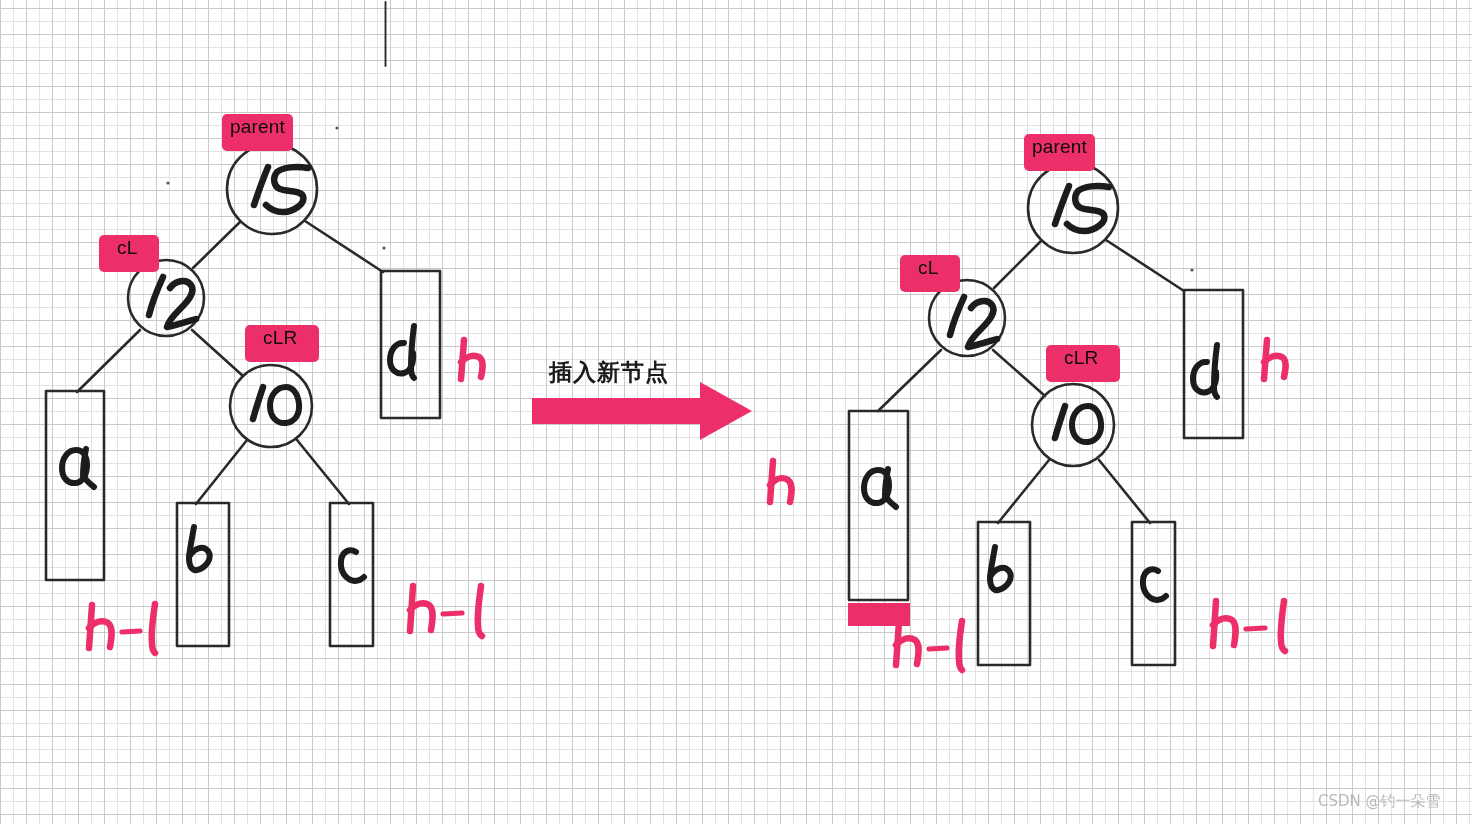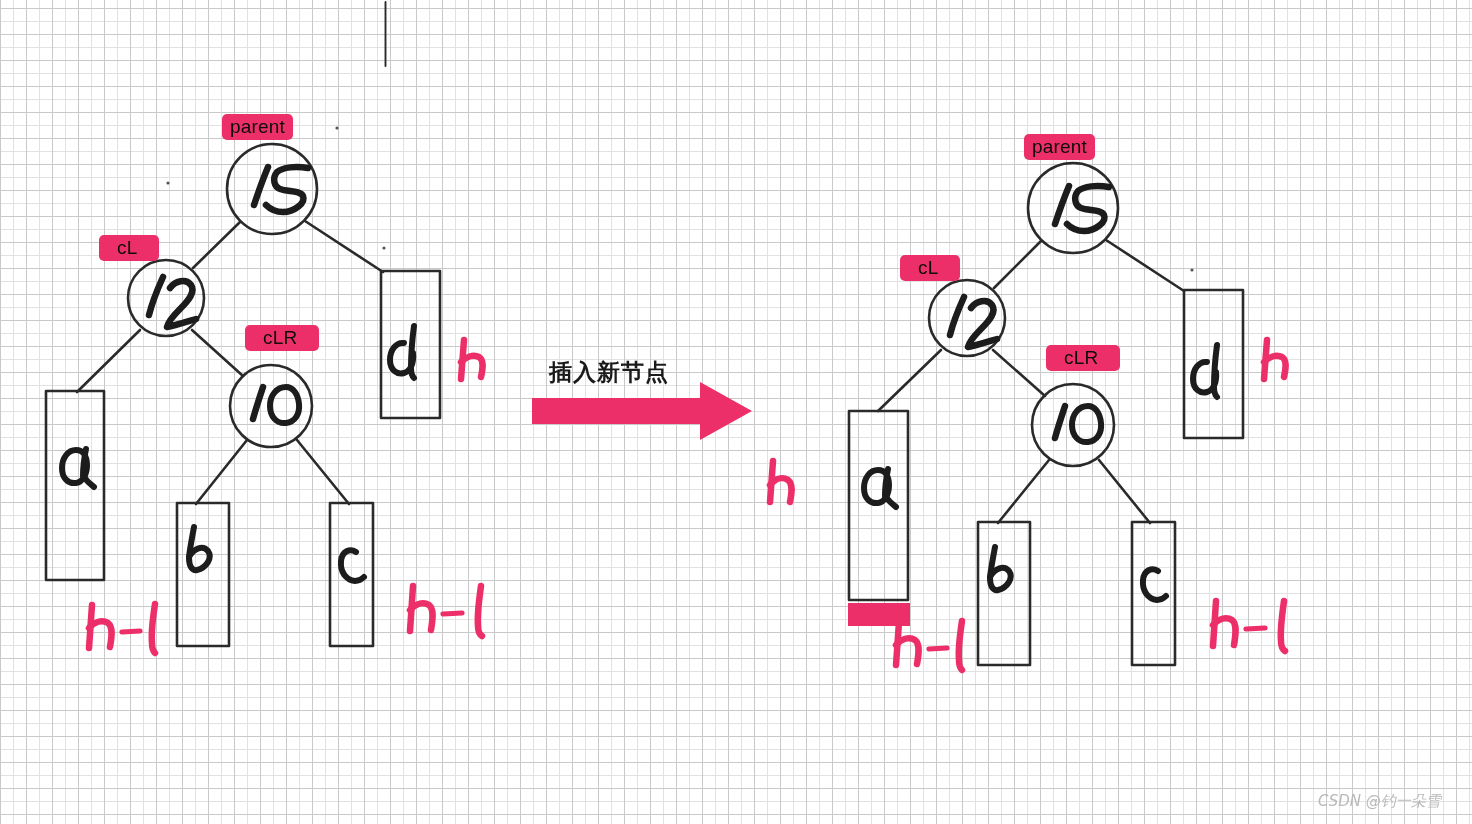--- a/index.html
+++ b/index.html
@@ -30,21 +30,21 @@
     height: 824px;
     pointer-events: none;
   }
   .badge {
     position: absolute;
     background: #ED2F69;
     color: #0d0d0d;
     font-family: "Liberation Sans", sans-serif;
     font-size: 19px;
     line-height: 25px;
-    height: 26px;
+    height: 37px;
     border-radius: 5px;
     padding: 0 8px;
     white-space: nowrap;
     letter-spacing: 0.2px;
   }
   .badge.pad-right { padding-right: 22px; padding-left: 18px; }
   .cn-label {
     position: absolute;
     font-family: "DejaVu Sans", "Liberation Sans", sans-serif;
     font-size: 23px;
@@ -246,15 +246,15 @@
   <div class="badge" style="left:222px; top:114px;">parent</div>
   <div class="badge pad-right" style="left:99px; top:235px;">cL</div>
   <div class="badge pad-right" style="left:245px; top:325px;">cLR</div>
 
   <div class="badge" style="left:1024px; top:134px;">parent</div>
   <div class="badge pad-right" style="left:900px; top:255px;">cL</div>
   <div class="badge pad-right" style="left:1046px; top:345px;">cLR</div>
 
   <div class="cn-label" style="left:549px; top:357px;">插入新节点</div>
 
-  <div class="watermark" style="left:1318px; top:792px;font-style:italic;">CSDN @钓一朵雪</div>
+  <div class="watermark" style="left:1318px; top:792px;">CSDN @钓一朵雪</div>
 
 </div>
 
 </body></html>

